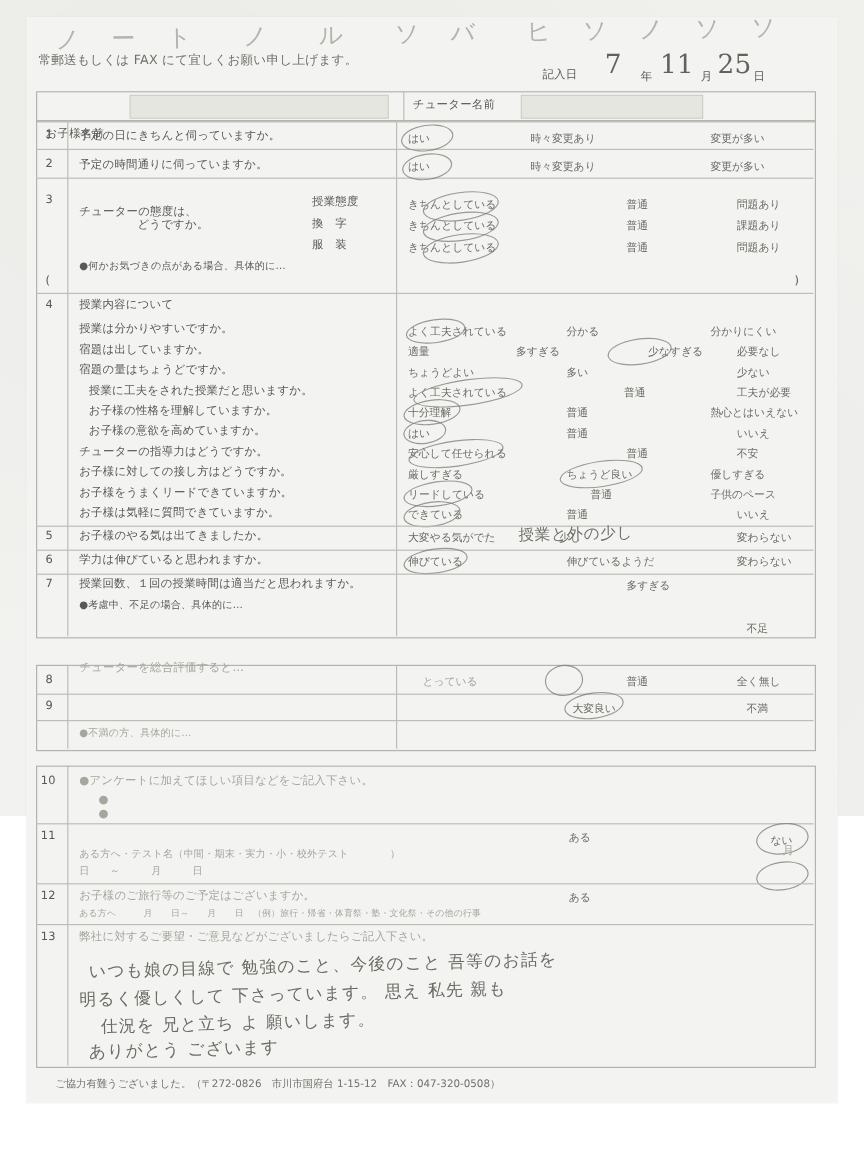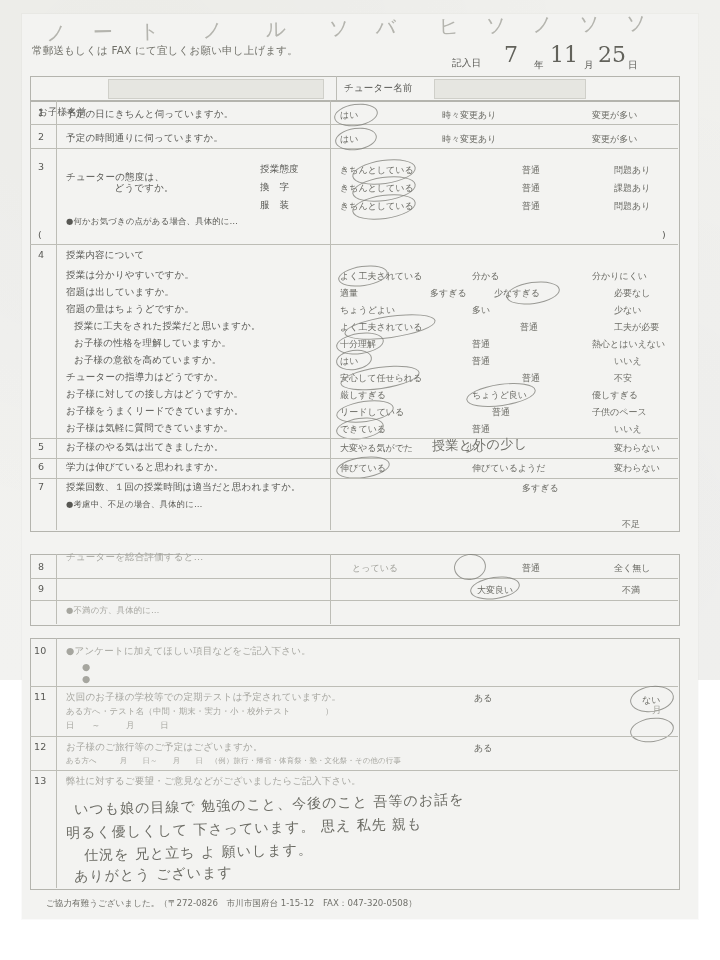--- a/index.html
+++ b/index.html
@@ -207,21 +207,21 @@
 
     <div class="t" style="left:44px; top:256px;">授業は分かりやすいですか。</div>
     <div class="answer-col" style="left:318px; top:256px;">よく工夫されている</div>
     <div class="answer-col" style="left:450px; top:256px;">分かる</div>
     <div class="answer-col" style="left:570px; top:256px;">分かりにくい</div>
     <div class="ellipse" style="left:316px; top:252px; width:48px; height:18px;"></div>
 
     <div class="t" style="left:44px; top:273px;">宿題は出していますか。</div>
     <div class="answer-col" style="left:318px; top:273px;">適量</div>
     <div class="answer-col" style="left:408px; top:273px;">多すぎる</div>
-    <div class="answer-col" style="left:472px; top:273px;">少なすぎる</div>
+    <div class="answer-col" style="left:518px; top:273px;">少なすぎる</div>
     <div class="answer-col" style="left:592px; top:273px;">必要なし</div>
     <div class="ellipse" style="left:484px; top:268px; width:52px; height:20px;"></div>
 
     <div class="t" style="left:44px; top:290px;">宿題の量はちょうどですか。</div>
     <div class="answer-col" style="left:318px; top:290px;text-align:right;">ちょうどよい</div>
     <div class="answer-col" style="left:450px; top:290px;">多い</div>
     <div class="answer-col" style="left:592px; top:290px;">少ない</div>
 
     <div class="t" style="left:52px; top:307px;">授業に工夫をされた授業だと思いますか。</div>
     <div class="answer-col" style="left:318px; top:307px;">よく工夫されている</div>
@@ -311,21 +311,20 @@
     <div class="grid" style="left:8px; top:624px; width:648px; height:250px;"></div>
     <div class="vline" style="left:34px; top:624px; height:250px;"></div>
 
     <div class="t" style="left:12px; top:632px;">10</div>
     <div class="t vfaint" style="left:44px; top:632px;">●アンケートに加えてほしい項目などをご記入下さい。</div>
     <div class="t vfaint" style="left:60px; top:648px;">●</div>
     <div class="t vfaint" style="left:60px; top:660px;">●</div>
     <div class="hline" style="left:8px; top:672px; width:648px;"></div>
 
     <div class="t" style="left:12px; top:678px;">11</div>
-    <div class="t vfaint" style="left:44px; top:678px;">次回のお子様の学校等での定期テストは予定されていますか。</div>
     <div class="answer-col" style="left:452px; top:678px;">ある</div>
     <div class="answer-col" style="left:620px; top:680px;">ない</div>
     <div class="ellipse" style="left:608px; top:672px; width:42px; height:24px;"></div>
     <div class="t vfaint sm" style="left:44px; top:693px;">ある方へ・テスト名（中間・期末・実力・小・校外テスト　　　　）</div>
     <div class="t vfaint sm" style="left:44px; top:707px;">日　　～　　　月　　　日</div>
     <div class="t vfaint" style="left:630px; top:691px;">月</div>
     <div class="ellipse" style="left:608px; top:704px; width:42px; height:22px;"></div>
     <div class="hline" style="left:8px; top:722px; width:648px;"></div>
 
     <div class="t" style="left:12px; top:728px;">12</div>

